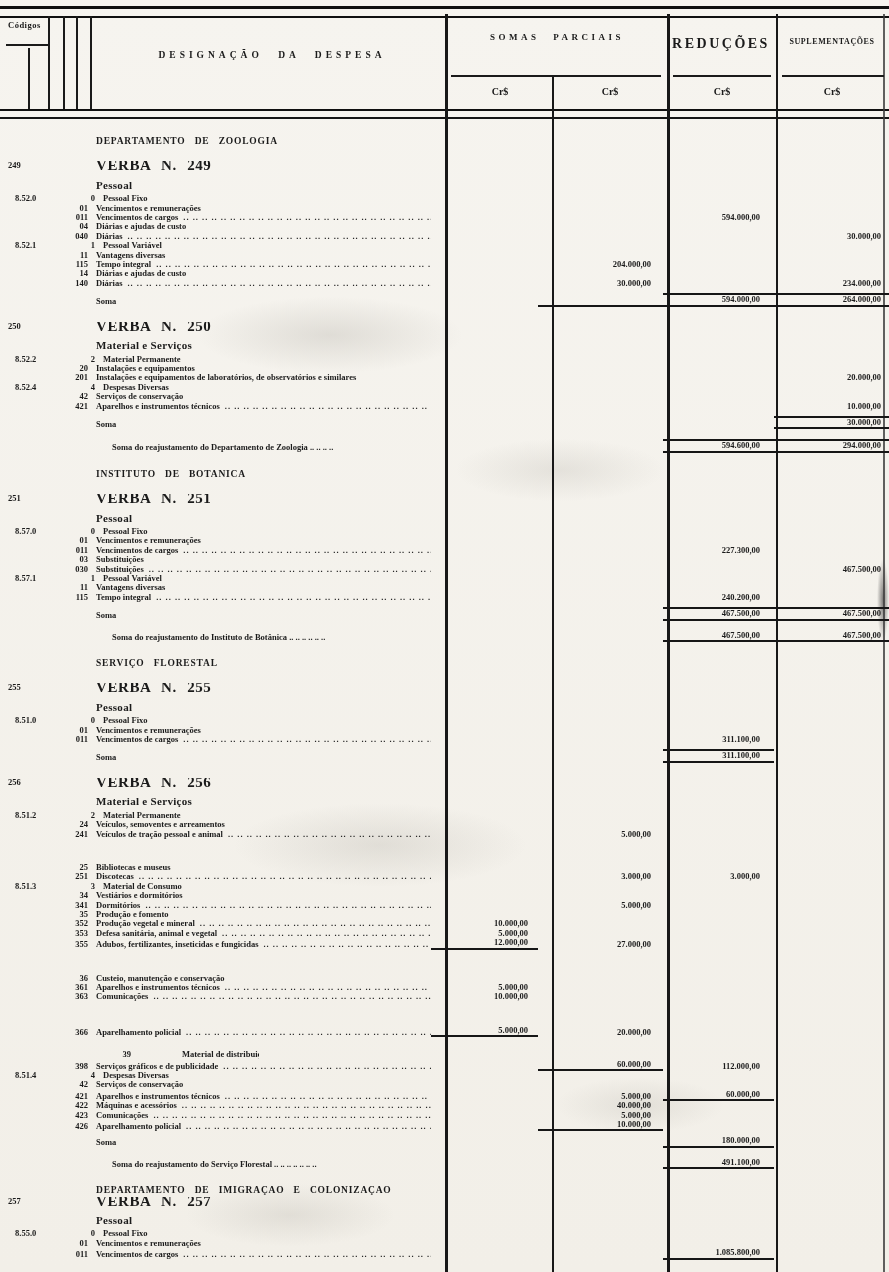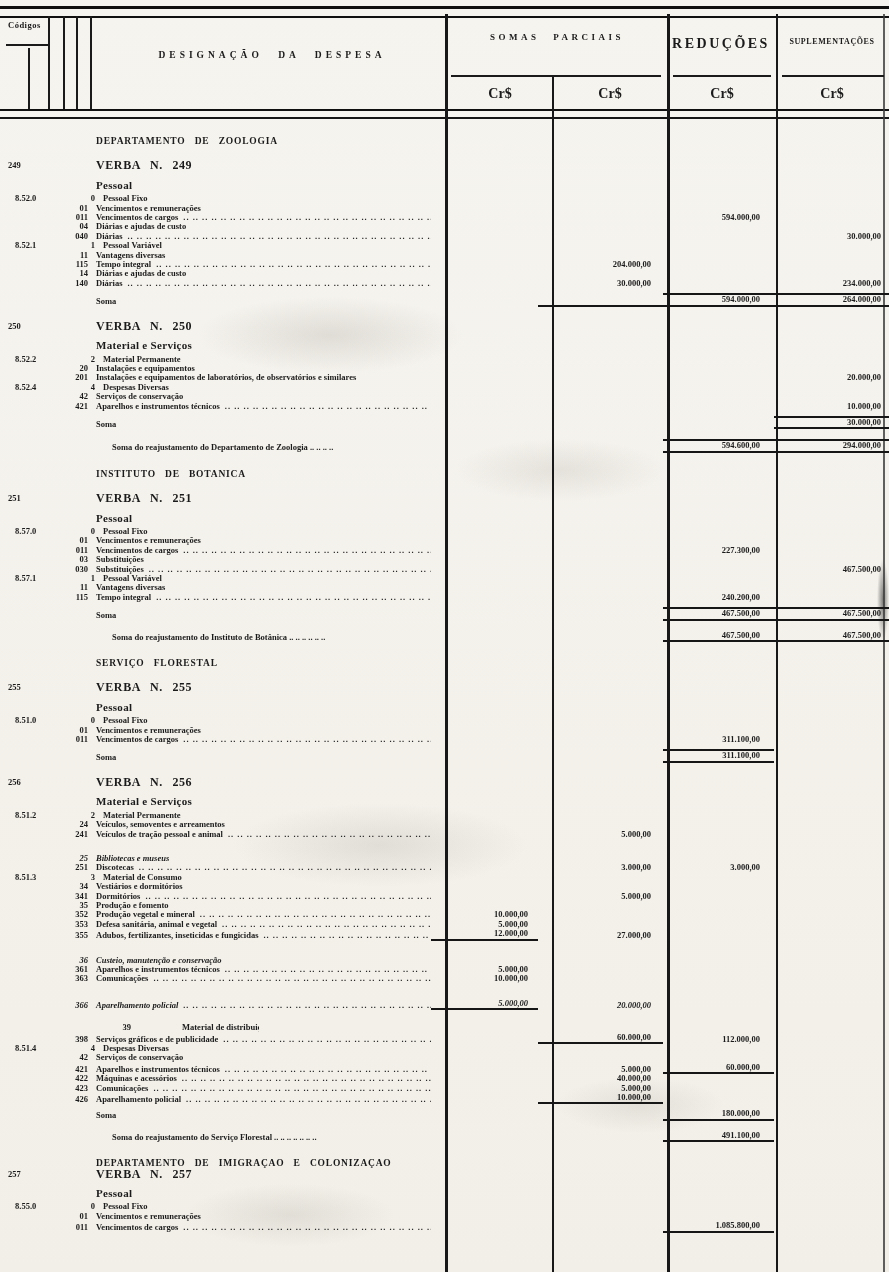--- a/index.html
+++ b/index.html
@@ -41,21 +41,21 @@
   .cs-1{left:28px;top:48px;height:61px;}
   .cs-2{left:48px;top:16px;height:93px;}
   .cs-3{left:63px;top:16px;height:93px;}
   .cs-4{left:76px;top:16px;height:93px;}
   .cs-5{left:90px;top:16px;height:93px;}
   .hdr-title{position:absolute;transform:translateX(-50%);white-space:nowrap;}
   .ht-designacao{left:272px;top:50px;font-size:9.5px;letter-spacing:4px;word-spacing:9px;}
   .ht-somas{left:557px;top:32px;font-size:9px;letter-spacing:3.5px;word-spacing:8px;}
   .ht-reducoes{left:721px;top:36px;font-size:14px;letter-spacing:2.5px;}
   .ht-sup{left:832px;top:37px;font-size:8px;letter-spacing:.6px;}
-  .ht-cr{font-size:14px;top:86px;}
+  .ht-cr{font-size:10px;top:86px;}
   .cr-1{left:500px;} .cr-2{left:610px;} .cr-3{left:722px;} .cr-4{left:832px;}
   
   .tbody{position:absolute;left:0;top:120px;width:889px;}
   .row{display:flex;align-items:flex-end;padding-left:8px;min-height:9.3px;line-height:9.4px;font-size:8.5px;}
   .c-code{width:62px;flex:none;white-space:nowrap;}
   .row.grp .c-code{padding-left:7px;}
   .c-item{width:18px;flex:none;text-align:right;white-space:nowrap;}
   .c-label{flex:1;display:flex;overflow:hidden;padding-left:8px;min-width:0;}
   .lbl{white-space:nowrap;}
   .leader{flex:1;overflow:hidden;white-space:nowrap;padding-left:5px;letter-spacing:1px;}
@@ -64,25 +64,25 @@
   .c-v1{width:97px;padding-right:10px;}
   .c-v2{width:113px;padding-right:12px;}
   .c-rd{width:97px;padding-right:14px;}
   .c-sp{width:107px;padding-right:8px;}
   .ln-t{border-top:2px solid #161616;}
   .ln-b{border-bottom:2px solid #161616;}
   
   .t-dept{margin-top:17px;margin-bottom:2px;}
   .t-dept .lbl{font-size:9.5px;letter-spacing:.8px;word-spacing:6px;}
   .t-verba{margin-top:15px;}
-  .t-verba .lbl{font-size:12px;letter-spacing:.6px;word-spacing:6px;}
+  .t-verba .lbl{font-size:15px;letter-spacing:.6px;word-spacing:6px;}
   .t-sub{margin-top:10px;margin-bottom:4px;}
   .t-sub .lbl{font-size:11px;letter-spacing:.3px;}
   .row.grp{margin-top:0;}
-  .gap1{margin-top:15px;font-style:italic;}
+  .gap1{margin-top:24px;}
   .gap2{margin-top:13px;gap:43px;}
   .t-soma{margin-top:5px;margin-bottom:2px;}
   .t-soma .c-label{justify-content:flex-end;padding-right:8px;}
   .t-somareaj{margin-top:10px;margin-bottom:2px;}
   .t-somareaj .c-label{padding-left:104px;gap:23px;}
   .t-dept.tight{margin-bottom:0;}
   .t-verba.tight{margin-top:1px;}
 </style>
 </head>
 <body>

